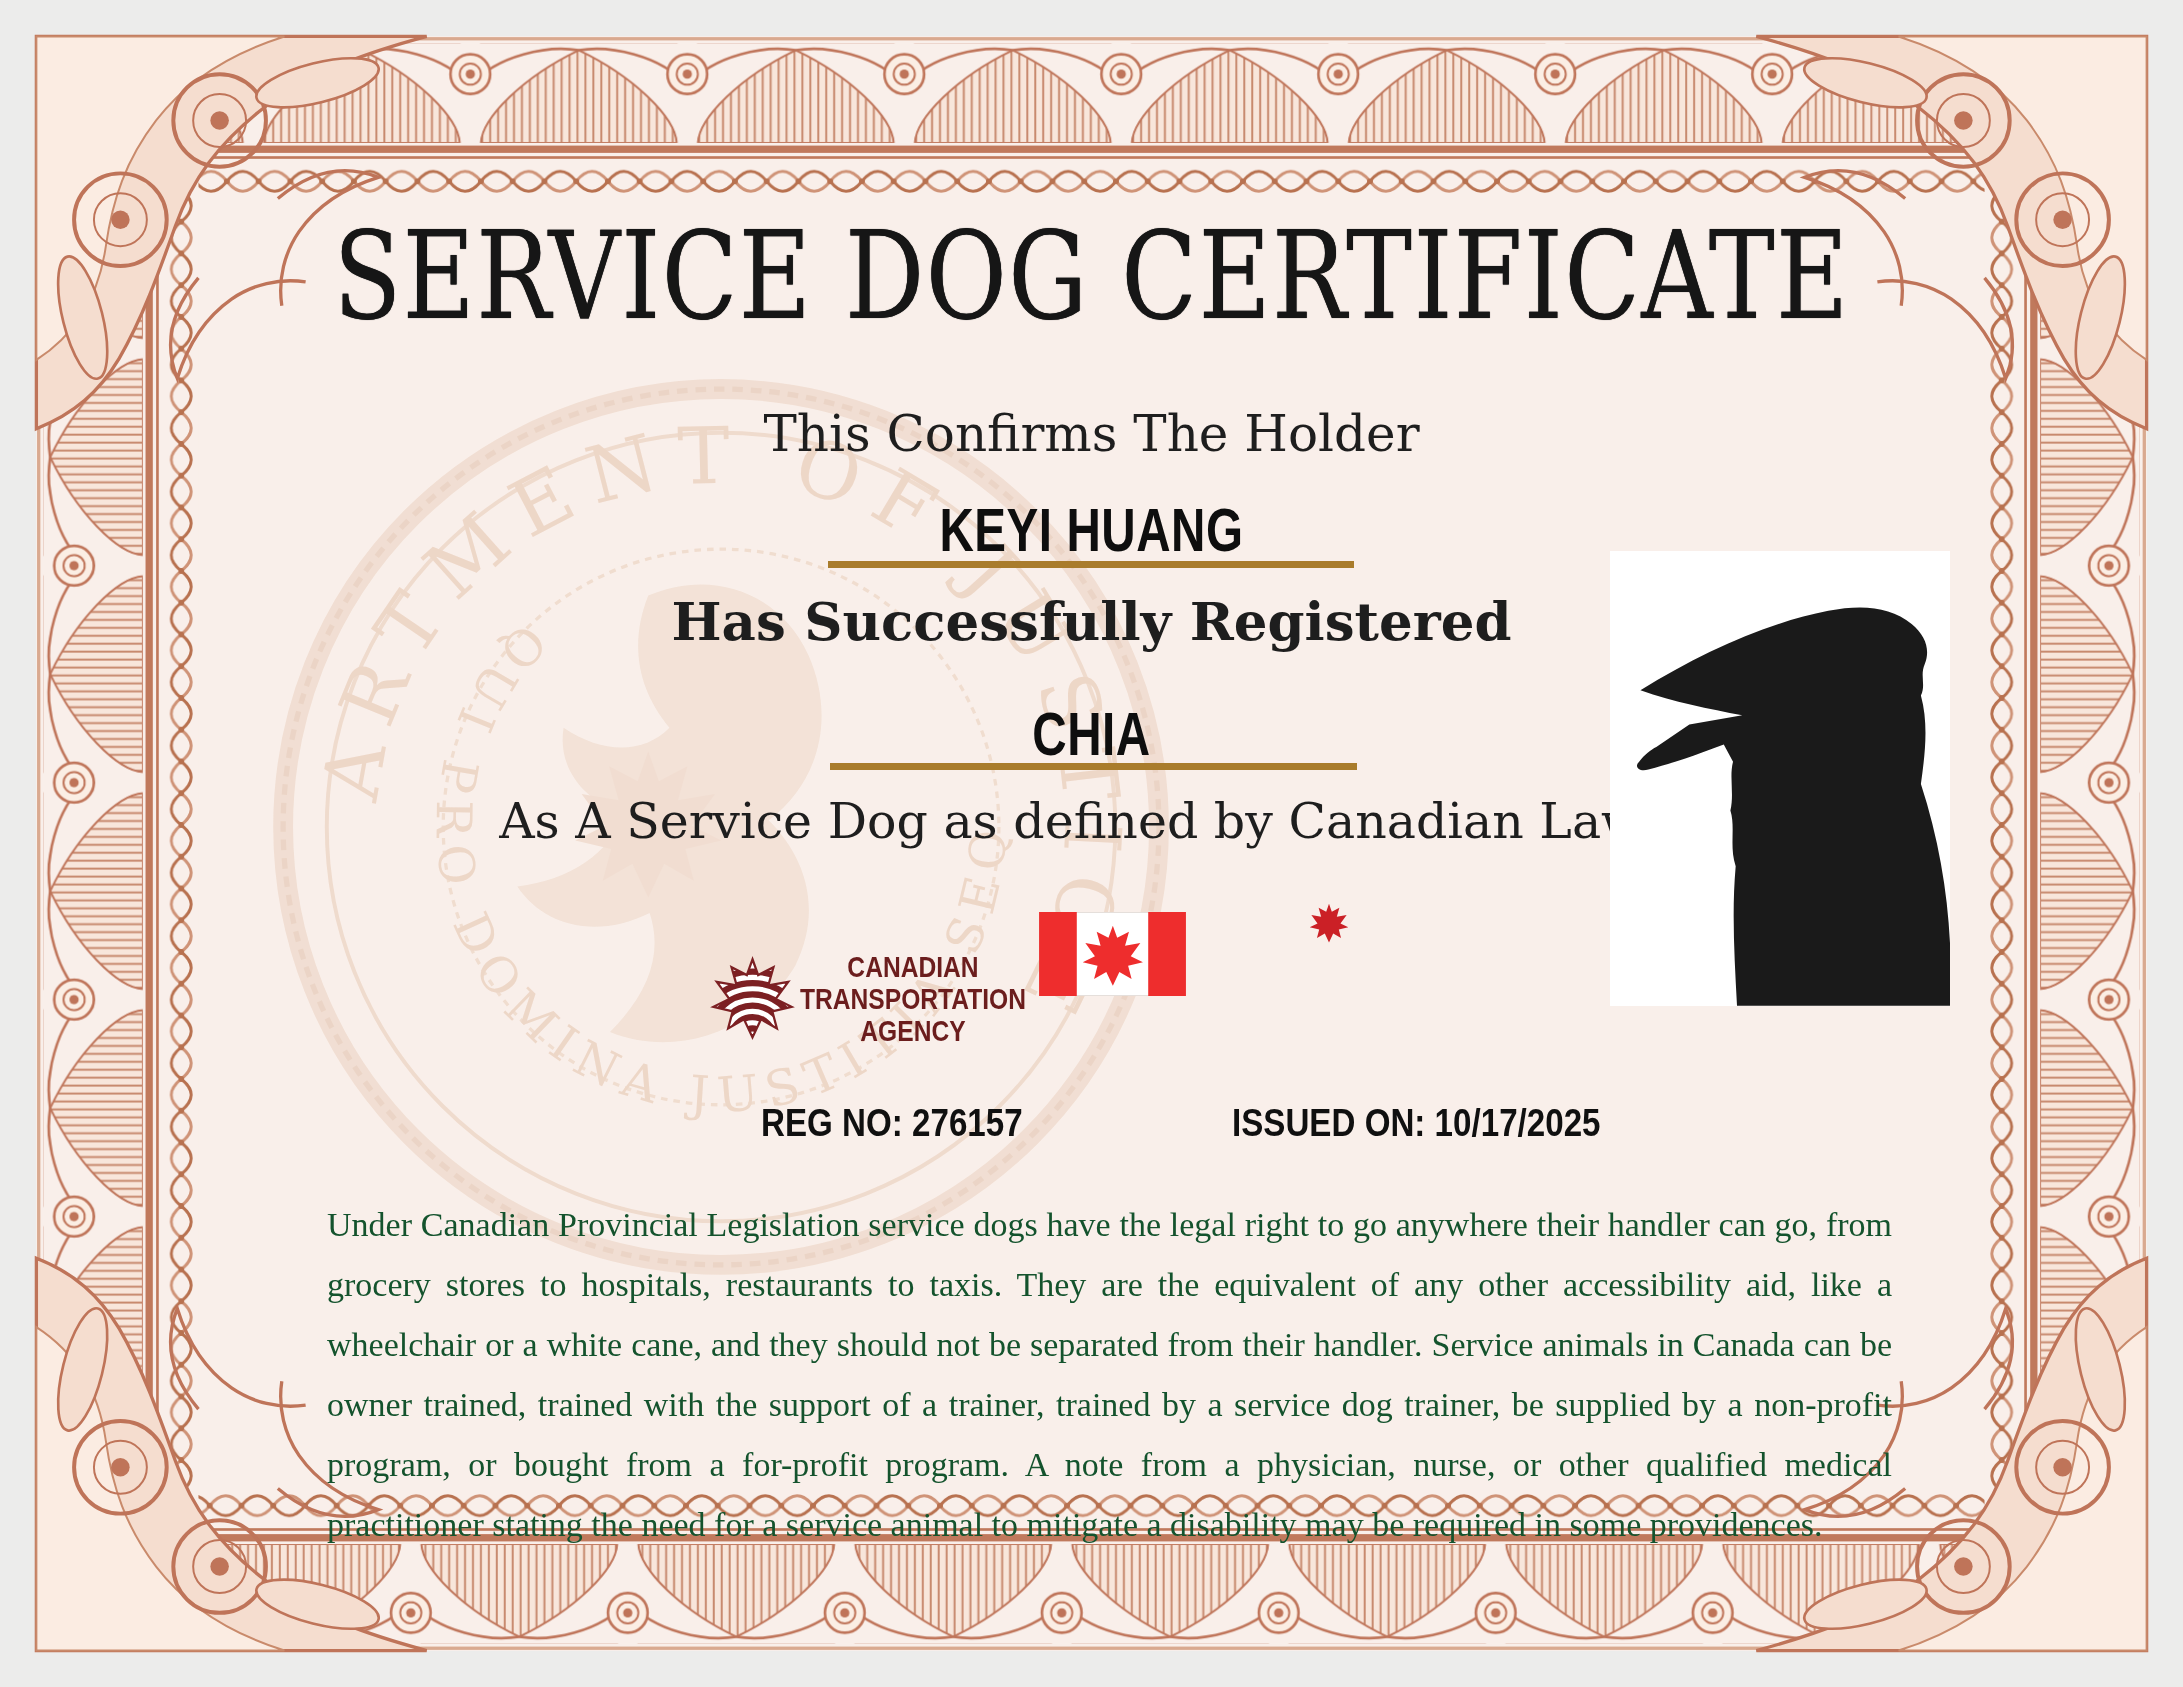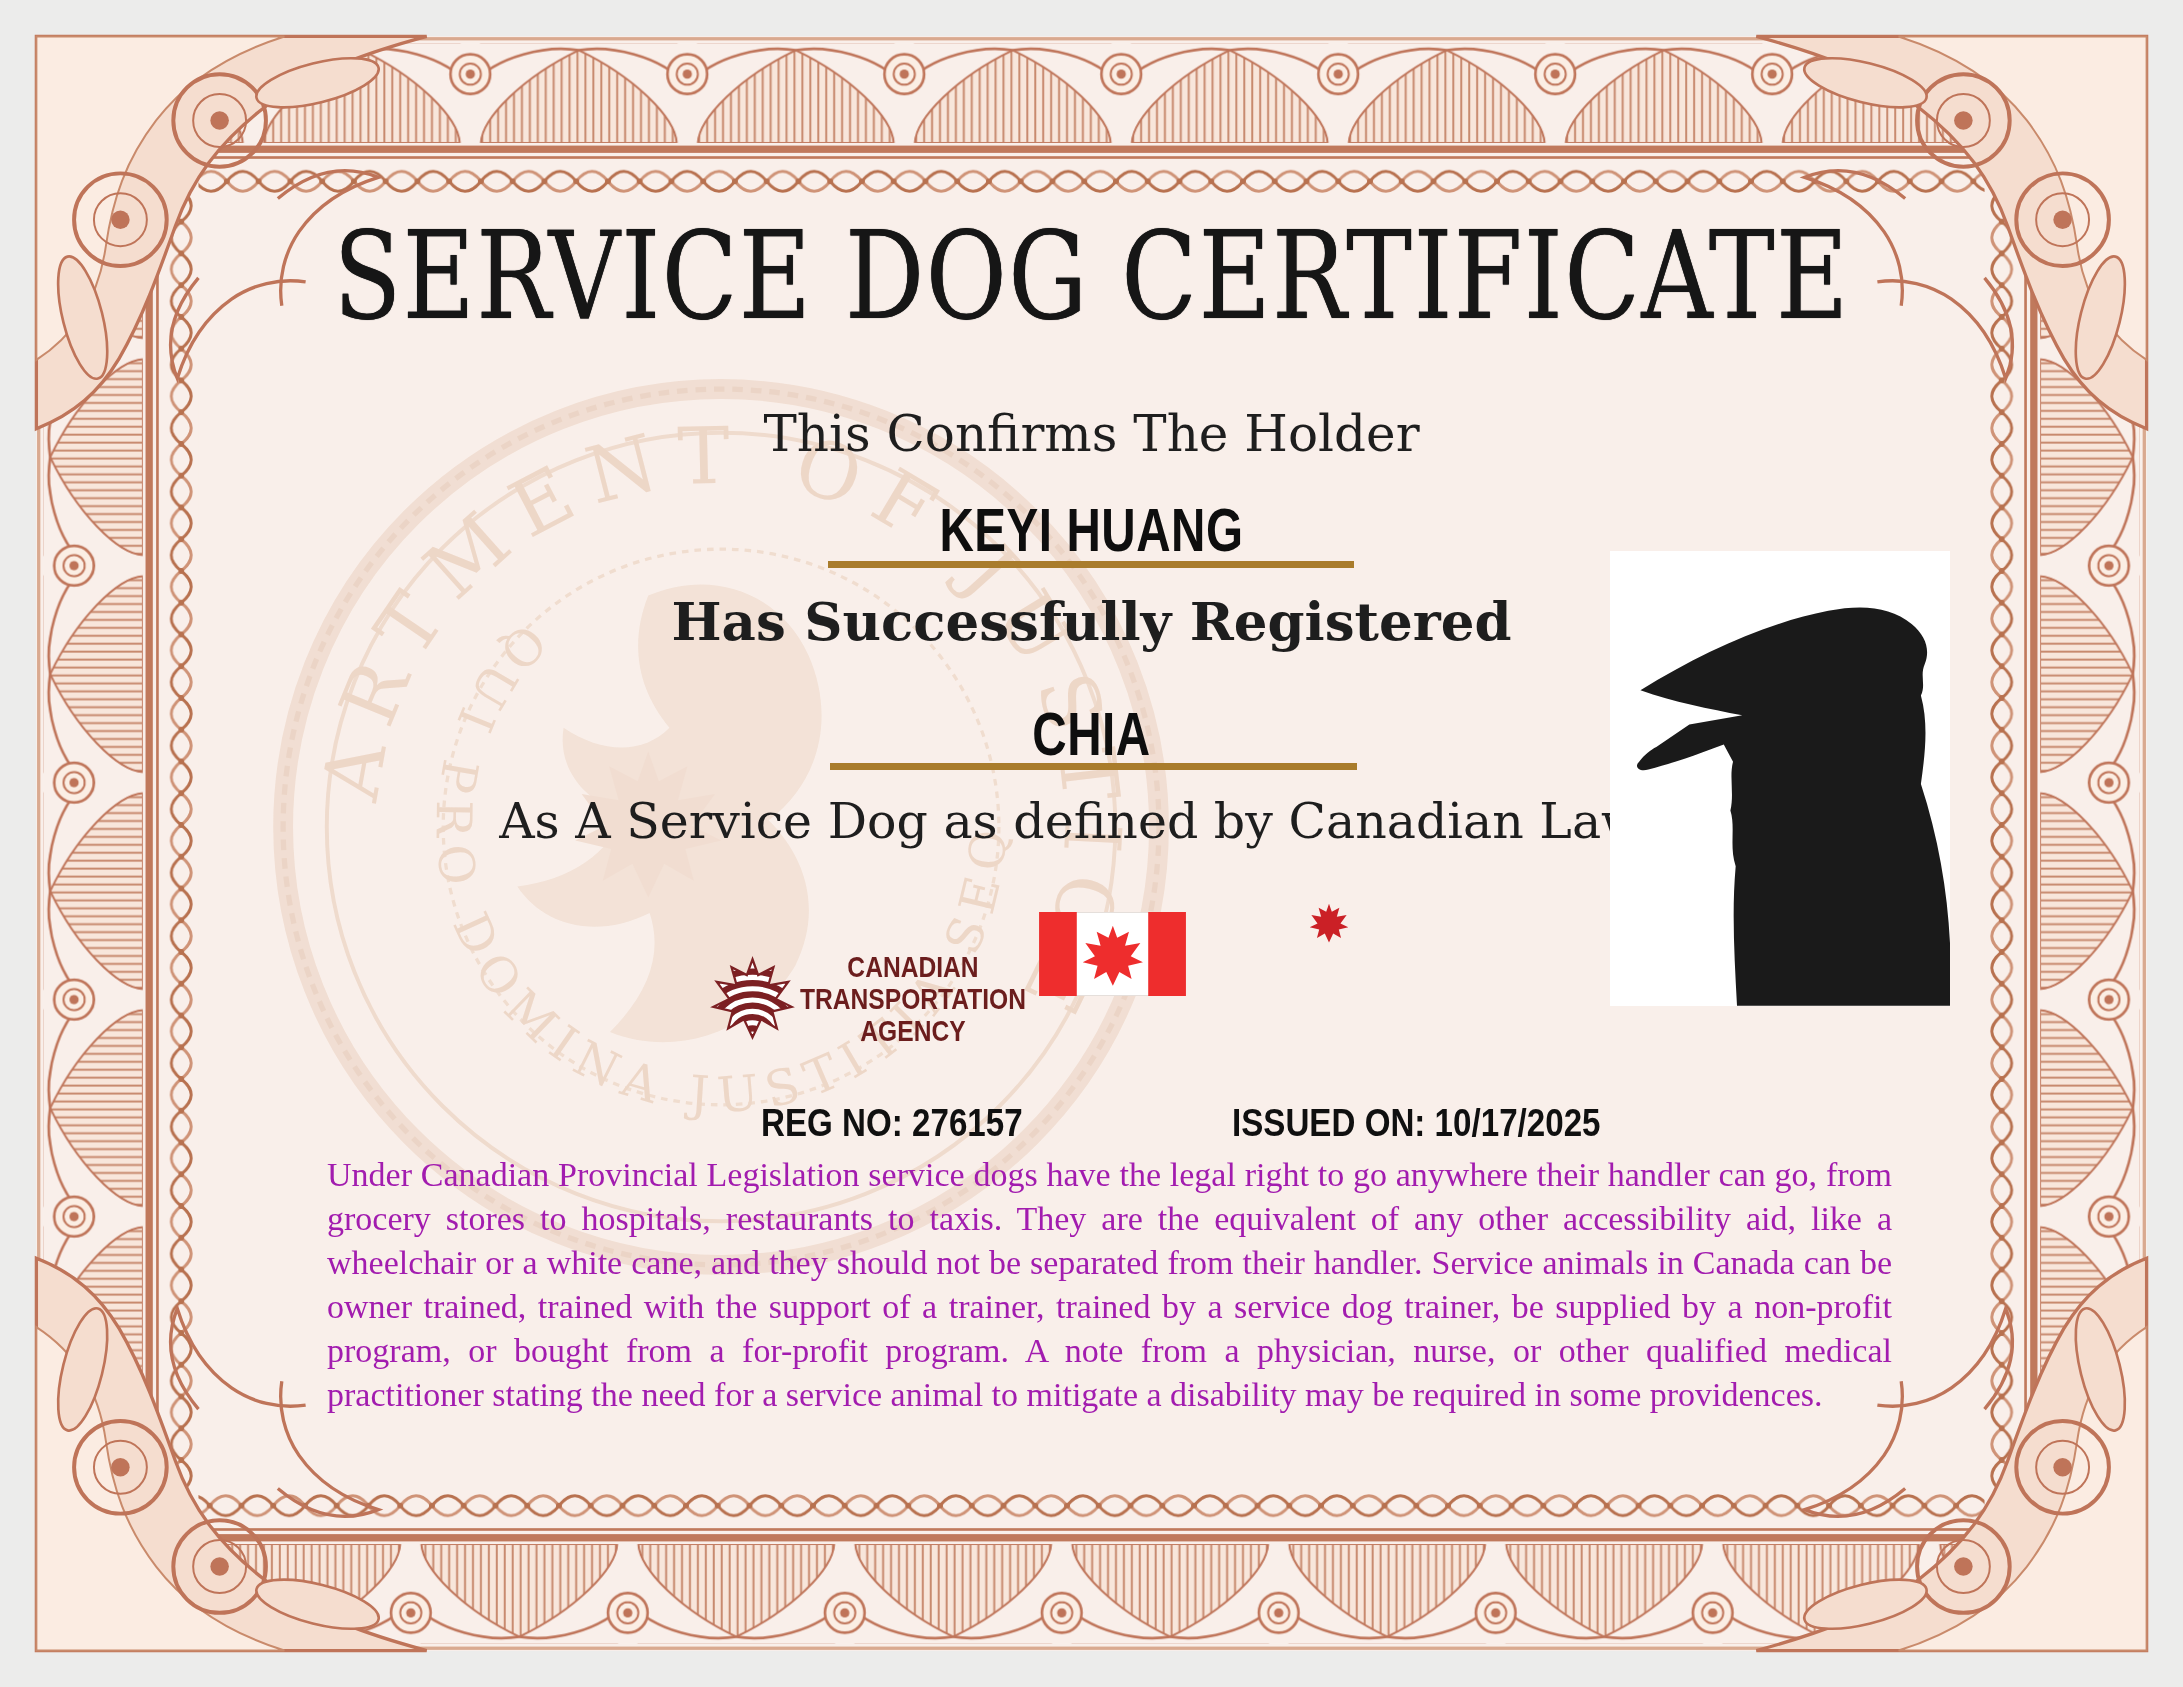--- a/index.html
+++ b/index.html
@@ -30,23 +30,23 @@
   .rule{height:6.6px;background:#a97c2c;}
   .rule1{top:561px;left:828px;width:526px;}
   .rule2{top:763px;left:830px;width:527px;}
   .regline{
     top:1101px;font-weight:bold;color:#101010;font-size:39px;
     transform:scaleX(0.85);transform-origin:0 0;white-space:nowrap;
   }
   .reg-no{left:761px;}
   .issued{left:1232px;}
   .paragraph{
-    left:327px;top:1153px;width:1565px;
-    font-family:"Liberation Serif",serif;font-size:34px;line-height:44px;
-    color:#a21caf;text-align:justify;
+    left:327px;top:1195px;width:1565px;
+    font-family:"Liberation Serif",serif;font-size:34px;line-height:60px;
+    color:#14532d;text-align:justify;
   }
   .dog-photo{left:1610px;top:551px;width:340px;height:455px;background:#ffffff;}
   .dog-photo svg{display:block;width:340px;height:455px;}
   
   .cta{left:710px;top:948px;width:331px;height:103px;text-align:center;}
   .cta-icon{position:absolute;left:0;top:0;width:85px;height:99px;}
   .cta-text{
     position:absolute;left:90px;top:2.6px;
     font-weight:bold;color:#6b1d1d;font-size:30px;line-height:32px;
     transform:scaleX(0.82);transform-origin:0 0;white-space:nowrap;

